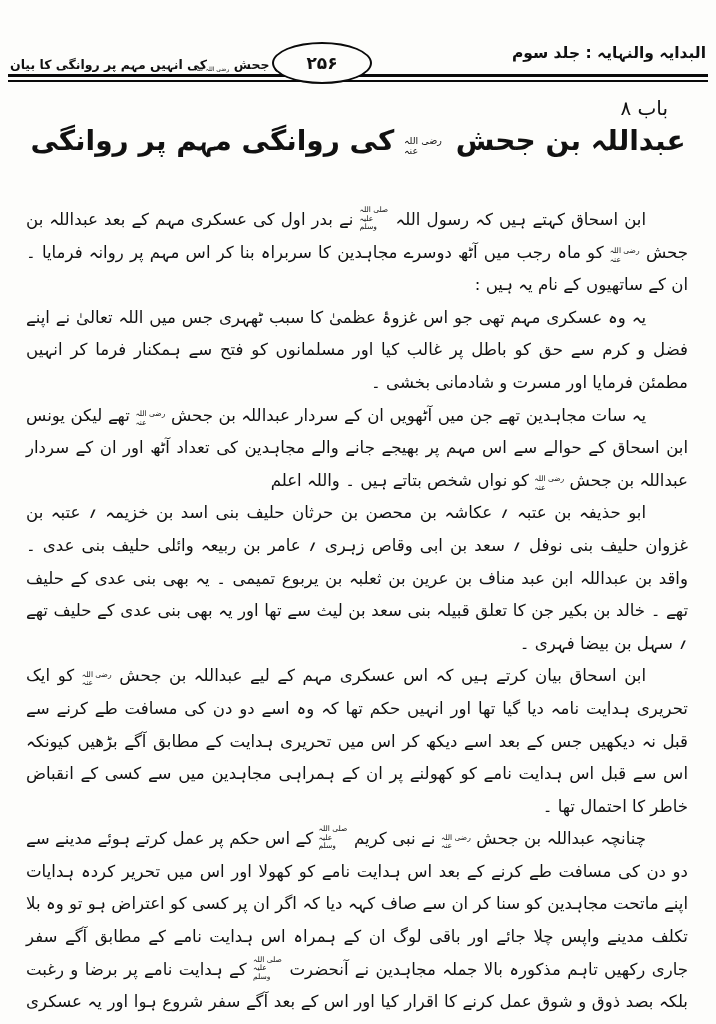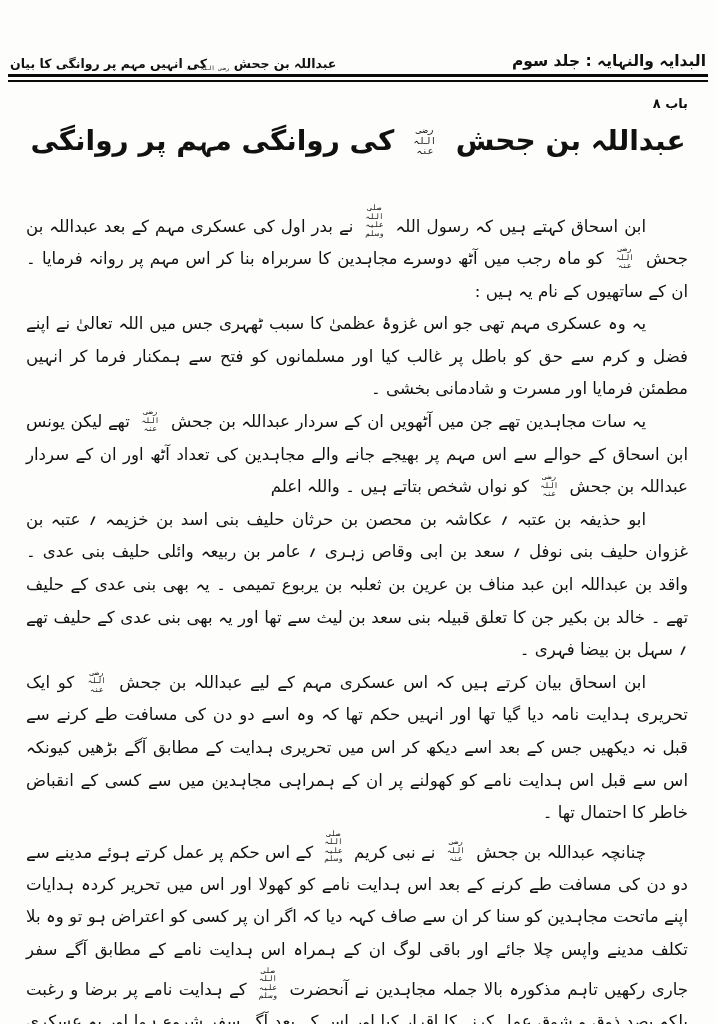--- a/index.html
+++ b/index.html
@@ -16,21 +16,21 @@
     direction:rtl;
     overflow:hidden;
   }
   
   .hdr {
     position:absolute; top:30px; right:10px; left:10px; height:44px;
     display:flex; justify-content:space-between; align-items:flex-end;
   }
   .hdr-book {
     font-size:15.5px; font-weight:700; letter-spacing:0.2px;
-    padding-bottom:4px; white-space:nowrap;text-align:right;
+    padding-bottom:12px; white-space:nowrap;text-align:right;
   }
   .hdr-chapter {
     font-size:12.5px; font-weight:700;
     padding-bottom:2px; white-space:nowrap;
   }
   .hdr-rule {
     position:absolute; top:74px; right:8px; left:8px;
     height:3px;
     border-top:3px solid #0a0a0a;
     border-bottom:2px solid #0a0a0a;
@@ -40,22 +40,22 @@
     width:96px; height:38px;
     background:#fdfdfb;
     border:2px solid #0a0a0a;
     border-radius:50%;
     display:flex; align-items:center; justify-content:center;
     font-size:17px; font-weight:700;
     z-index:2;
   }
   
   .bab {
-    position:absolute; top:96px; right:28px;
-    font-size:13px; font-weight:700;
+    position:absolute; top:96px; right:48px;
+    font-size:20px; font-weight:400;
   }
   .main-title {
     position:absolute; top:124px; right:0; left:0;
     text-align:center;
     font-size:28px; font-weight:800;
     letter-spacing:0.3px;
   }
   
   .body-text {
     position:absolute; top:204px; right:28px; left:26px;
@@ -64,41 +64,43 @@
     text-align:justify;
     text-justify:inter-word;
   }
   .body-text p { margin:0; text-indent:42px; }
   
   .hon {
     display:inline-block;
     width:30px;
     font-size:7.5px;
     line-height:8.5px;
-    text-align:center;
+    text-align:left;
     vertical-align:-4px;
     font-weight:400;
     text-indent:0;
-    font-family:Liberation Mono, monospace;
   }
   .main-title .hon { width:42px; font-size:9.5px; line-height:10.5px; vertical-align:-4px; }
   .hdr-chapter .hon { width:18px; font-size:6px; line-height:6.5px; vertical-align:-2px; }
 </style>
 </head>
 <body>
 
 <div class="page">
 
   <div class="hdr">
     <div class="hdr-book">البدایہ والنہایہ : جلد سوم</div>
     <div class="hdr-chapter"><span>عبداللہ بن جحش </span><span class="hon">رضی اللہ عنہ</span><span> کی انہیں مہم پر روانگی کا بیان</span></div>
   </div>
 
   <div class="hdr-rule"></div>
 
+  <div class="page-oval">
+    <span>۲۵۶</span>
+  </div>
 
   <div class="bab">باب ۸</div>
 
   <div class="main-title"><span>عبداللہ بن جحش </span><span class="hon">رضی اللہ عنہ</span><span> کی روانگی مہم پر روانگی</span></div>
 
   <div class="body-text">
     <p><span>ابن اسحاق کہتے ہیں کہ رسول اللہ </span><span class="hon">صلی اللہ علیہ وسلم</span><span> نے بدر اول کی عسکری مہم کے بعد عبداللہ بن جحش </span><span class="hon">رضی اللہ عنہ</span><span> کو ماہ رجب میں آٹھ دوسرے مجاہدین کا سربراہ بنا کر اس مہم پر روانہ فرمایا ۔ ان کے ساتھیوں کے نام یہ ہیں :</span></p>
     <p><span>یہ وہ عسکری مہم تھی جو اس غزوۂ عظمیٰ کا سبب ٹھہری جس میں اللہ تعالیٰ نے اپنے فضل و کرم سے حق کو باطل پر غالب کیا اور مسلمانوں کو فتح سے ہمکنار فرما کر انہیں مطمئن فرمایا اور مسرت و شادمانی بخشی ۔</span></p>
     <p><span>یہ سات مجاہدین تھے جن میں آٹھویں ان کے سردار عبداللہ بن جحش </span><span class="hon">رضی اللہ عنہ</span><span> تھے لیکن یونس ابن اسحاق کے حوالے سے اس مہم پر بھیجے جانے والے مجاہدین کی تعداد آٹھ اور ان کے سردار عبداللہ بن جحش </span><span class="hon">رضی اللہ عنہ</span><span> کو نواں شخص بتاتے ہیں ۔ واللہ اعلم</span></p>
     <p><span>ابو حذیفہ بن عتبہ ؍ عکاشہ بن محصن بن حرثان حلیف بنی اسد بن خزیمہ ؍ عتبہ بن غزوان حلیف بنی نوفل ؍ سعد بن ابی وقاص زہری ؍ عامر بن ربیعہ وائلی حلیف بنی عدی ۔ واقد بن عبداللہ ابن عبد مناف بن عرین بن ثعلبہ بن یربوع تمیمی ۔ یہ بھی بنی عدی کے حلیف تھے ۔ خالد بن بکیر جن کا تعلق قبیلہ بنی سعد بن لیث سے تھا اور یہ بھی بنی عدی کے حلیف تھے ؍ سہل بن بیضا فہری ۔</span></p>

